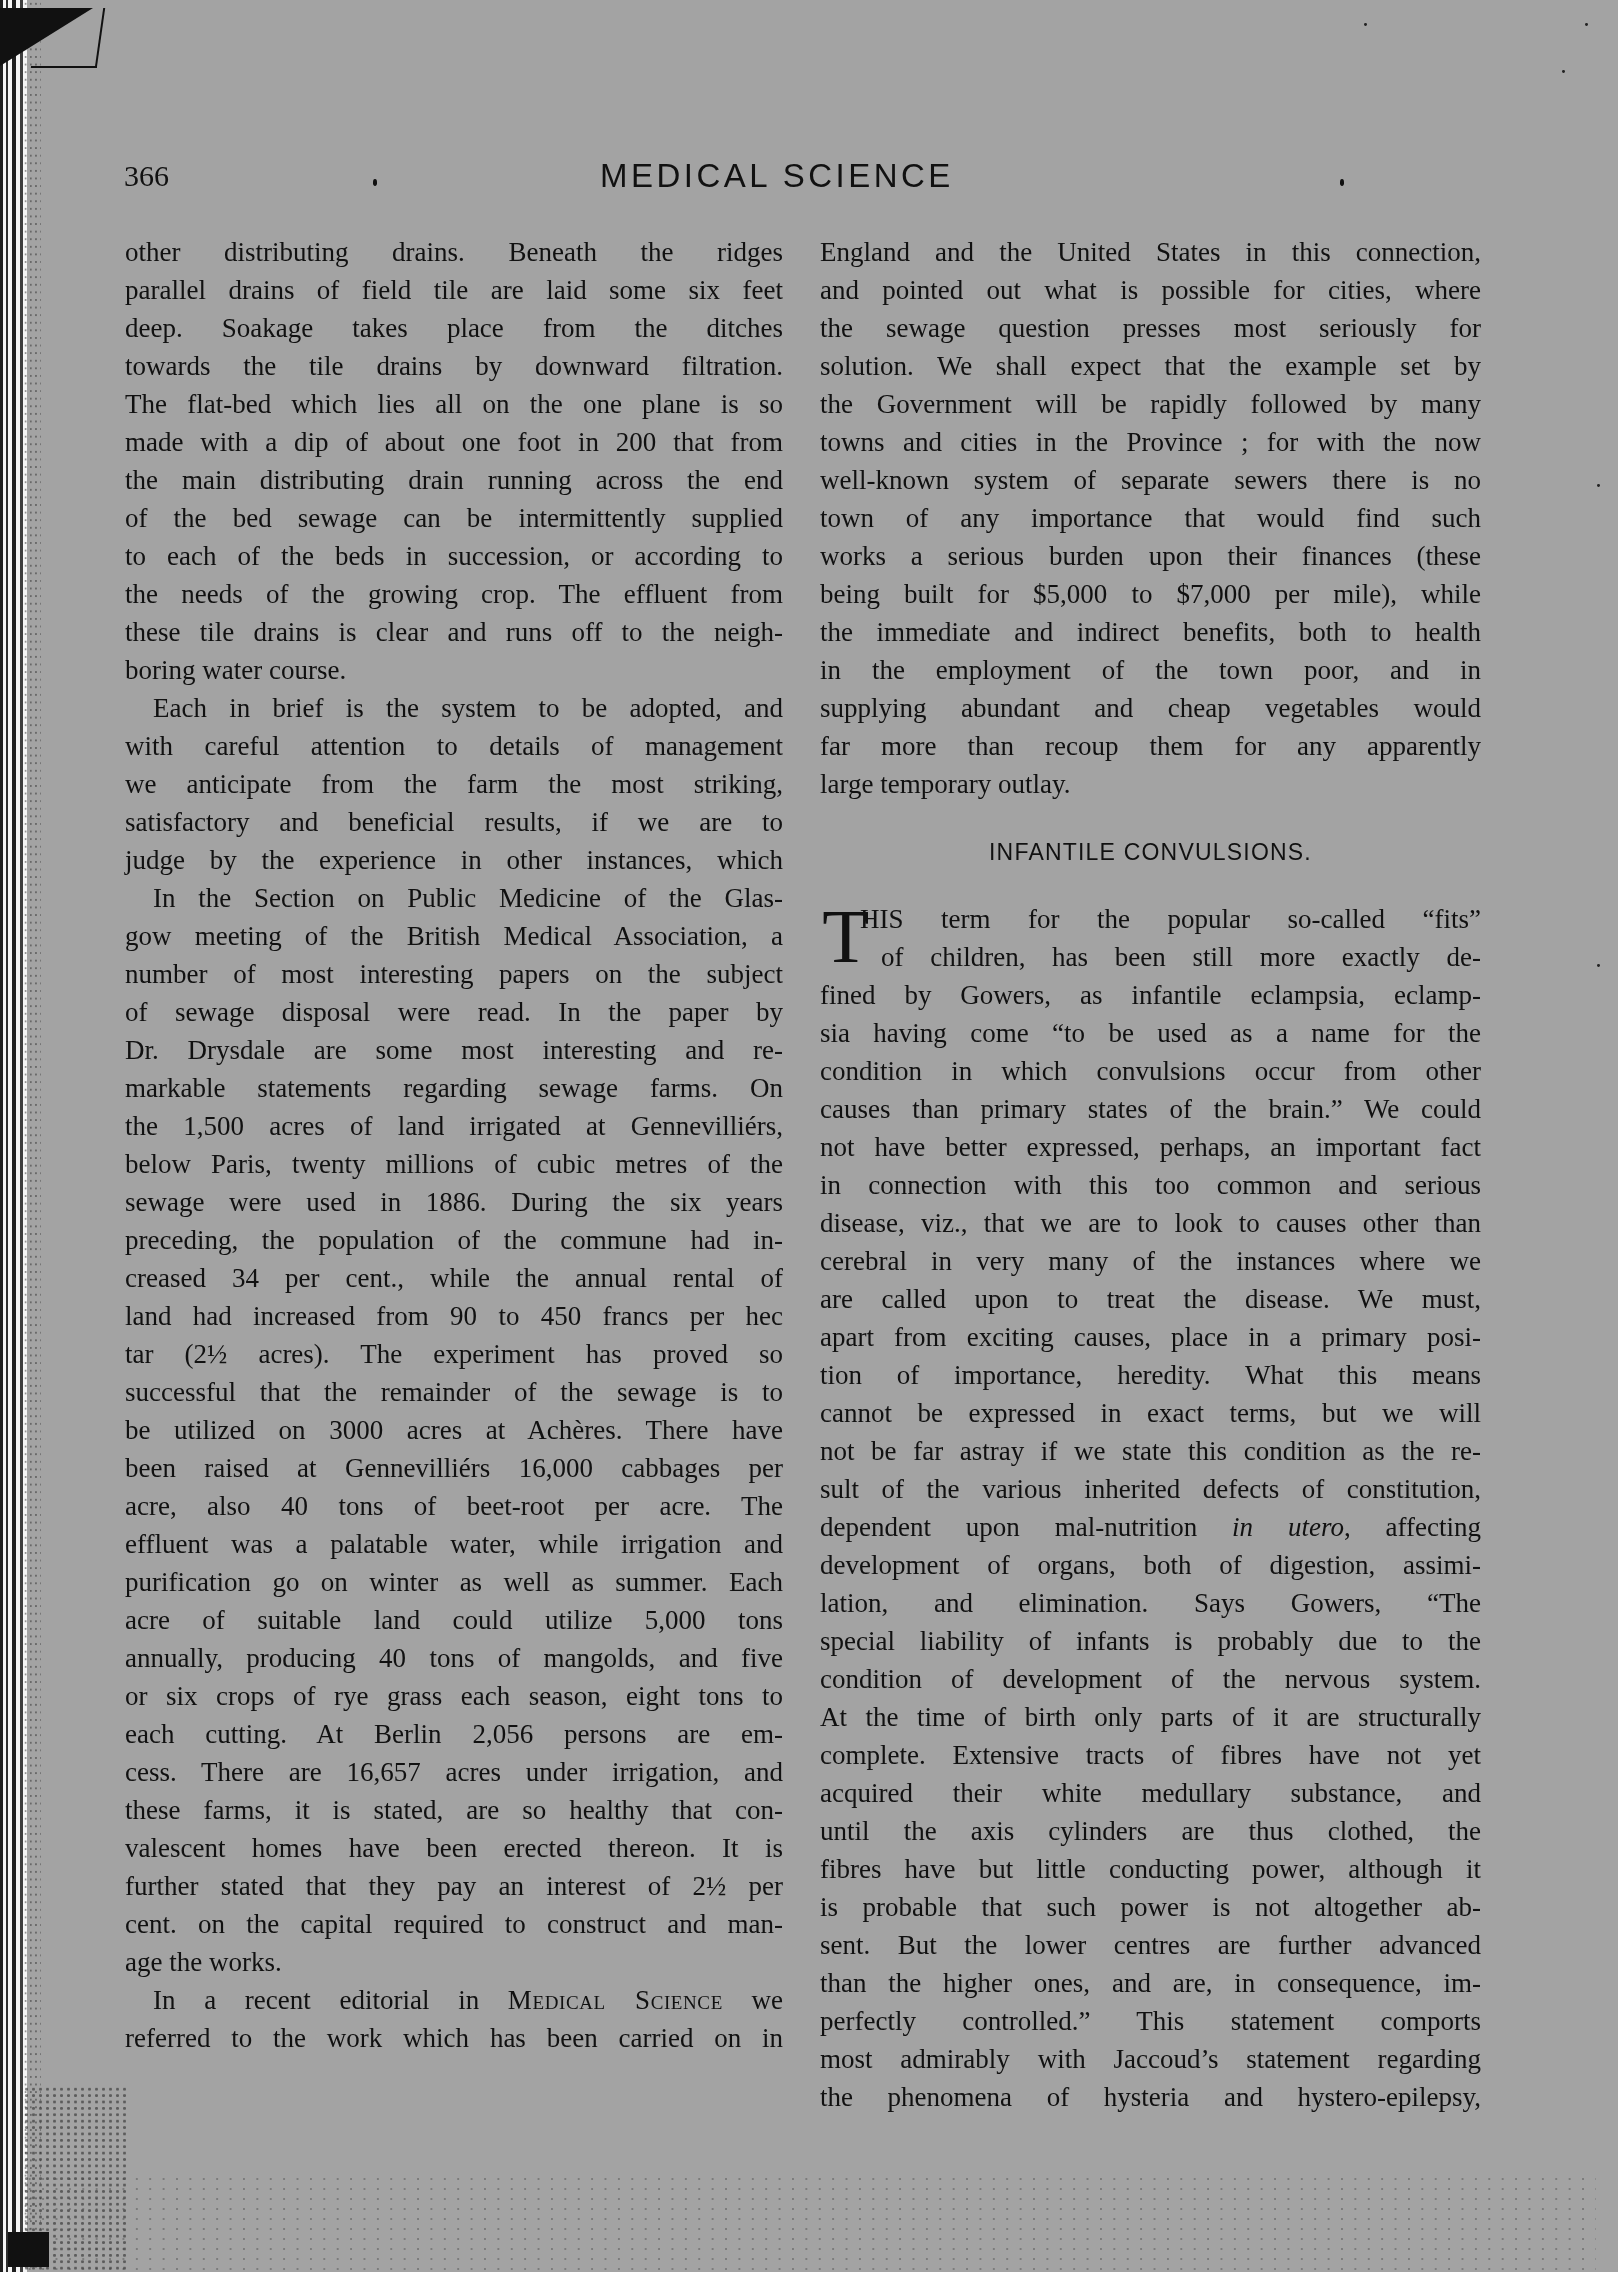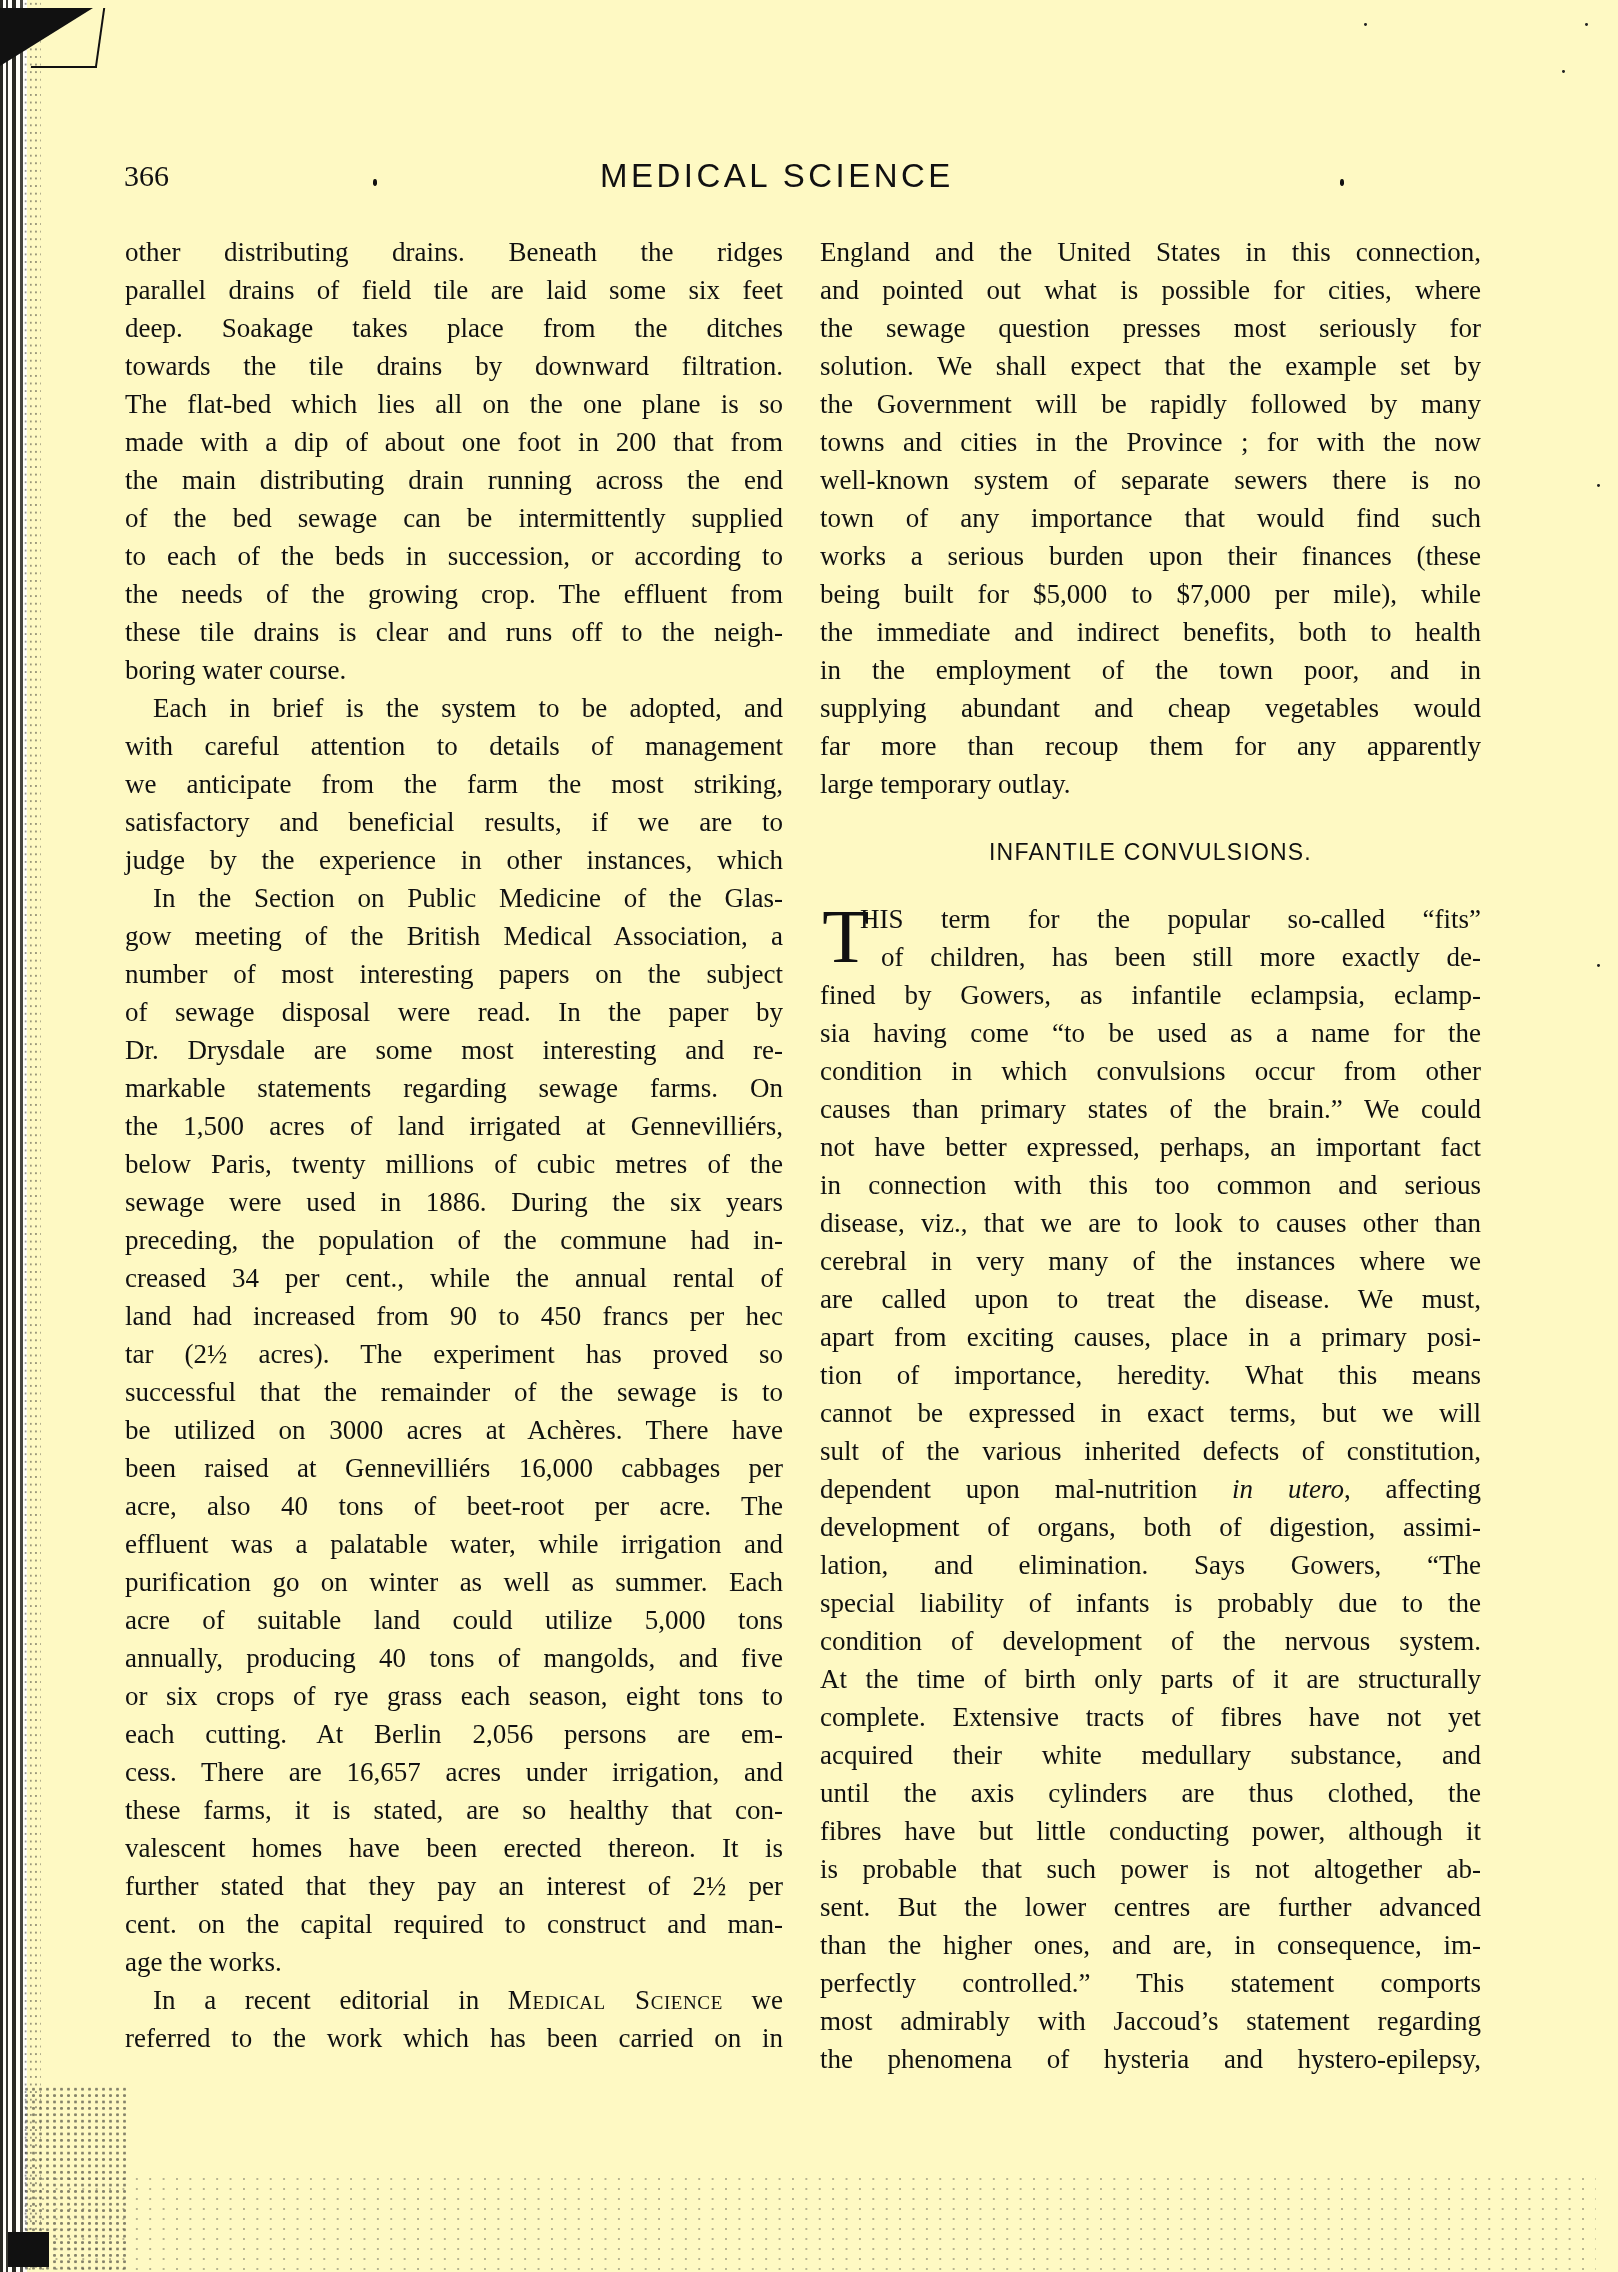--- a/index.html
+++ b/index.html
@@ -1,17 +1,17 @@
 <!DOCTYPE html>
 <html style="font-size:9.3px"><head>
 <meta charset="utf-8">
 <style>
   html, body { margin:0; padding:0; background:#ffffff; }
   body { width:1618px; height:2273px; position:relative; overflow:hidden; color:#111; }
-  .page { position:absolute; left:0; top:0; width:1618px; height:2273px; background:#fef9c3; }
+  .page { position:absolute; left:0; top:0; width:1618px; height:2273px; background:#a3a3a3; }
 
   
   .spine { position:absolute; left:0; top:0; width:27px; height:2273px;
     background: repeating-linear-gradient(90deg, #111 0 3.5px, #fff 3.5px 5.8px, #222 5.8px 8.2px, #fff 8.2px 11.7px, #111 11.7px 16.3px, #fff 16.3px 20px, #333 20px 23px, #fff 23px 27px); opacity:0.9; }
   .spine-speckle { position:absolute; left:23px; top:0; width:17.5px; height:2273px;
     background: radial-gradient(circle, #222 0.6px, transparent 1.2px) 0 0/5.2px 7.6px; opacity:0.5; }
   .corner-tl { position:absolute; left:0; top:8.2px; width:0; height:0;
     border-top:58px solid #111; border-right:93px solid transparent; }
   .corner-tl2 { position:absolute; left:35px; top:8.2px; width:64px; height:58px;
     border-right:2.9px solid #111; border-bottom:2.9px solid #111; transform:skewX(-8deg); }
@@ -148,20 +148,21 @@
     <span class="line">condition in which convulsions occur from other</span>
     <span class="line">causes than primary states of the brain.” We could</span>
     <span class="line">not have better expressed, perhaps, an important fact</span>
     <span class="line">in connection with this too common and serious</span>
     <span class="line">disease, viz., that we are to look to causes other than</span>
     <span class="line">cerebral in very many of the instances where we</span>
     <span class="line">are called upon to treat the disease. We must,</span>
     <span class="line">apart from exciting causes, place in a primary posi-</span>
     <span class="line">tion of importance, heredity. What this means</span>
     <span class="line">cannot be expressed in exact terms, but we will</span>
+    <span class="line">not be far astray if we state this condition as the re-</span>
     <span class="line">sult of the various inherited defects of constitution,</span>
     <span class="line"><span>dependent upon mal-nutrition</span> <span class="it">in utero</span><span>, affecting</span></span>
     <span class="line">development of organs, both of digestion, assimi-</span>
     <span class="line">lation, and elimination. Says Gowers, “The</span>
     <span class="line">special liability of infants is probably due to the</span>
     <span class="line">condition of development of the nervous system.</span>
     <span class="line">At the time of birth only parts of it are structurally</span>
     <span class="line">complete. Extensive tracts of fibres have not yet</span>
     <span class="line">acquired their white medullary substance, and</span>
     <span class="line">until the axis cylinders are thus clothed, the</span>

